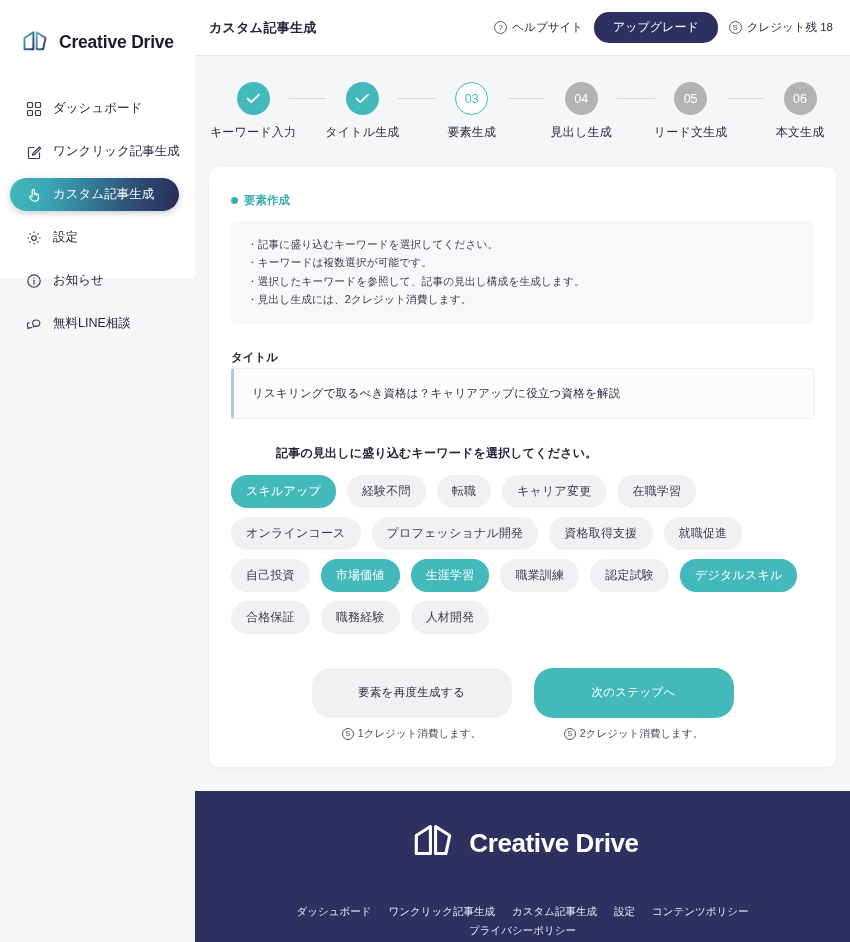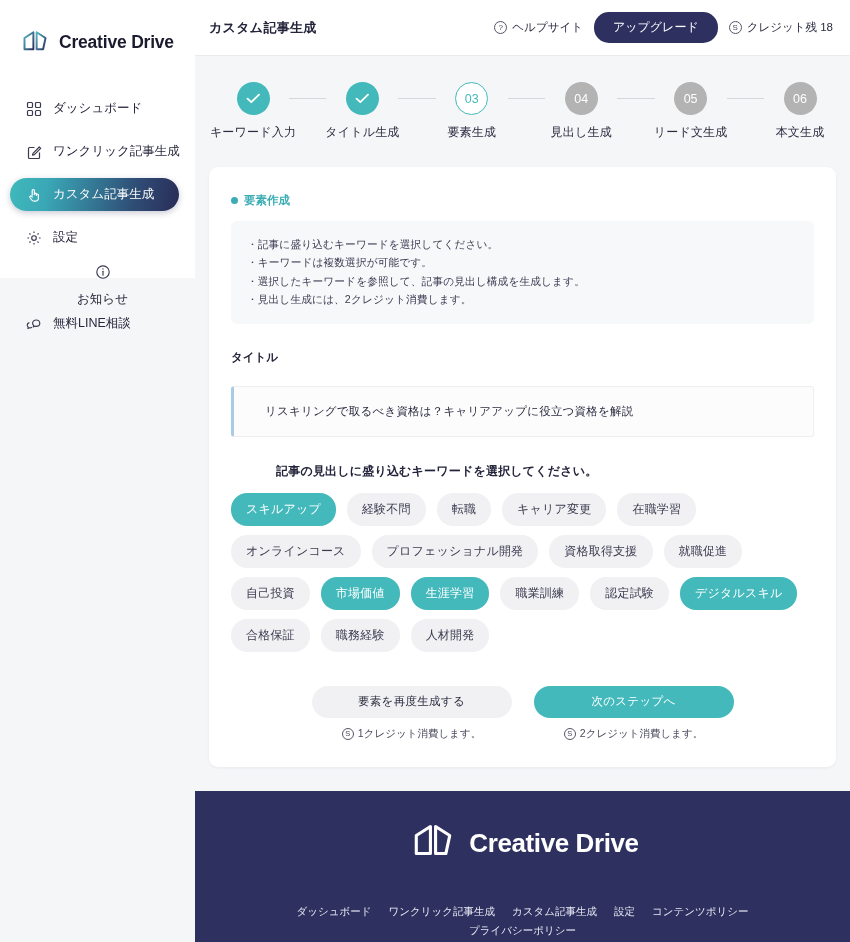--- a/index.html
+++ b/index.html
@@ -90,38 +90,38 @@
   .dot { width: 7px; height: 7px; border-radius: 50%; background: #3aacb4; display:block; }
 
   .info-box {
     margin-top: 13px; background: #f7f8fa; border-radius: 6px;
     padding: 14px 16px 15px 16px;
   }
   .info-box p { font-size: 10.7px; color: #3b3b52; line-height: 1.72; letter-spacing: .1px;}
 
   .field-label { margin-top: 26px; font-size: 11.5px; font-weight: 700; color: #23233a; }
   .title-box {
-    margin-top: 21px; background: #fcfcfd; border: 1px solid #eceef1;
+    margin-top: 3px; background: #fcfcfd; border: 1px solid #eceef1;
     border-left: 3px solid #a9cbe8; border-radius: 3px;
-    padding: 17px 31px; font-size: 11.5px; color: #2c2c40; letter-spacing: .2px;
+    padding: 17px 18px; font-size: 11.5px; color: #2c2c40; letter-spacing: .2px;
   }
 
   .kw-label { margin-top: 26px; font-size: 12px; font-weight: 700; color: #23233a; letter-spacing:.2px;padding-left:45px;}
   .chips { margin-top: 13px; display: flex; flex-wrap: wrap; gap: 9px 11px; max-width: 600px;}
   .chip {
     border-radius: 16px; padding: 8px 15px; font-size: 12px;
     background: #f1f1f3; color: #3b3b50; cursor: pointer; white-space: nowrap; border: none;
     letter-spacing:.2px;
   }
   .chip.selected { background: #44b9bc; color: #ffffff; }
 
   .actions { margin-top: 34px; display: flex; justify-content: center; gap: 22px; }
   .action-col { display: flex; flex-direction: column; align-items: center; width: 200px;}
   .btn {
-    width: 200px; height: 32px; border-radius: 19px; border: none; cursor: pointer;
+    width: 200px; height: 50px; border-radius: 19px; border: none; cursor: pointer;
     font-size: 11.5px; letter-spacing: .3px;
   }
   .btn.secondary { background: #f1f1f3; color: #2c2c40; }
   .btn.primary { background: #44b9bc; color: #ffffff; }
   .hint { margin-top: 9px; display: flex; align-items: center; gap: 4px; font-size: 10.5px; color: #4a4a5e; white-space: nowrap;}
   .hint .circ-ico { width: 12px; height: 12px; line-height: 10px; font-size: 7.5px; flex:0 0 12px;}
 
   
   .footer {
     margin-top: 24px; background: #2e3160; height: 197px;
@@ -200,21 +200,21 @@
           <svg class="ico" viewBox="0 0 16 16">
               <g fill="none" stroke="#3a3a50" stroke-width="1.15">
             <circle cx="8" cy="8" r="2.3"></circle>
             <path d="M8 1.4v1.6M8 13v1.6M1.4 8h1.6M13 8h1.6M3.4 3.4l1.1 1.1M11.5 11.5l1.1 1.1M12.6 3.4l-1.1 1.1M4.5 11.5l-1.1 1.1"></path>
           </g>
             </svg>
         </span>
         <span>設定</span>
       </div>
 
-      <div class="nav-item" style="margin-top:10px;flex-direction:column;">
+      <div class="nav-item" style="margin-top:10px;">
         <span>
           <svg class="ico" viewBox="0 0 16 16">
               <g fill="none" stroke="#3a3a50" stroke-width="1.15" stroke-linecap="round">
             <circle cx="8" cy="8" r="6.2"></circle>
                 <path d="M8 7.2v4"></path>
                 <circle cx="8" cy="5" r=".65" fill="#3a3a50" stroke="none"></circle>
           </g>
             </svg>
         </span>
         <span>お知らせ</span>

